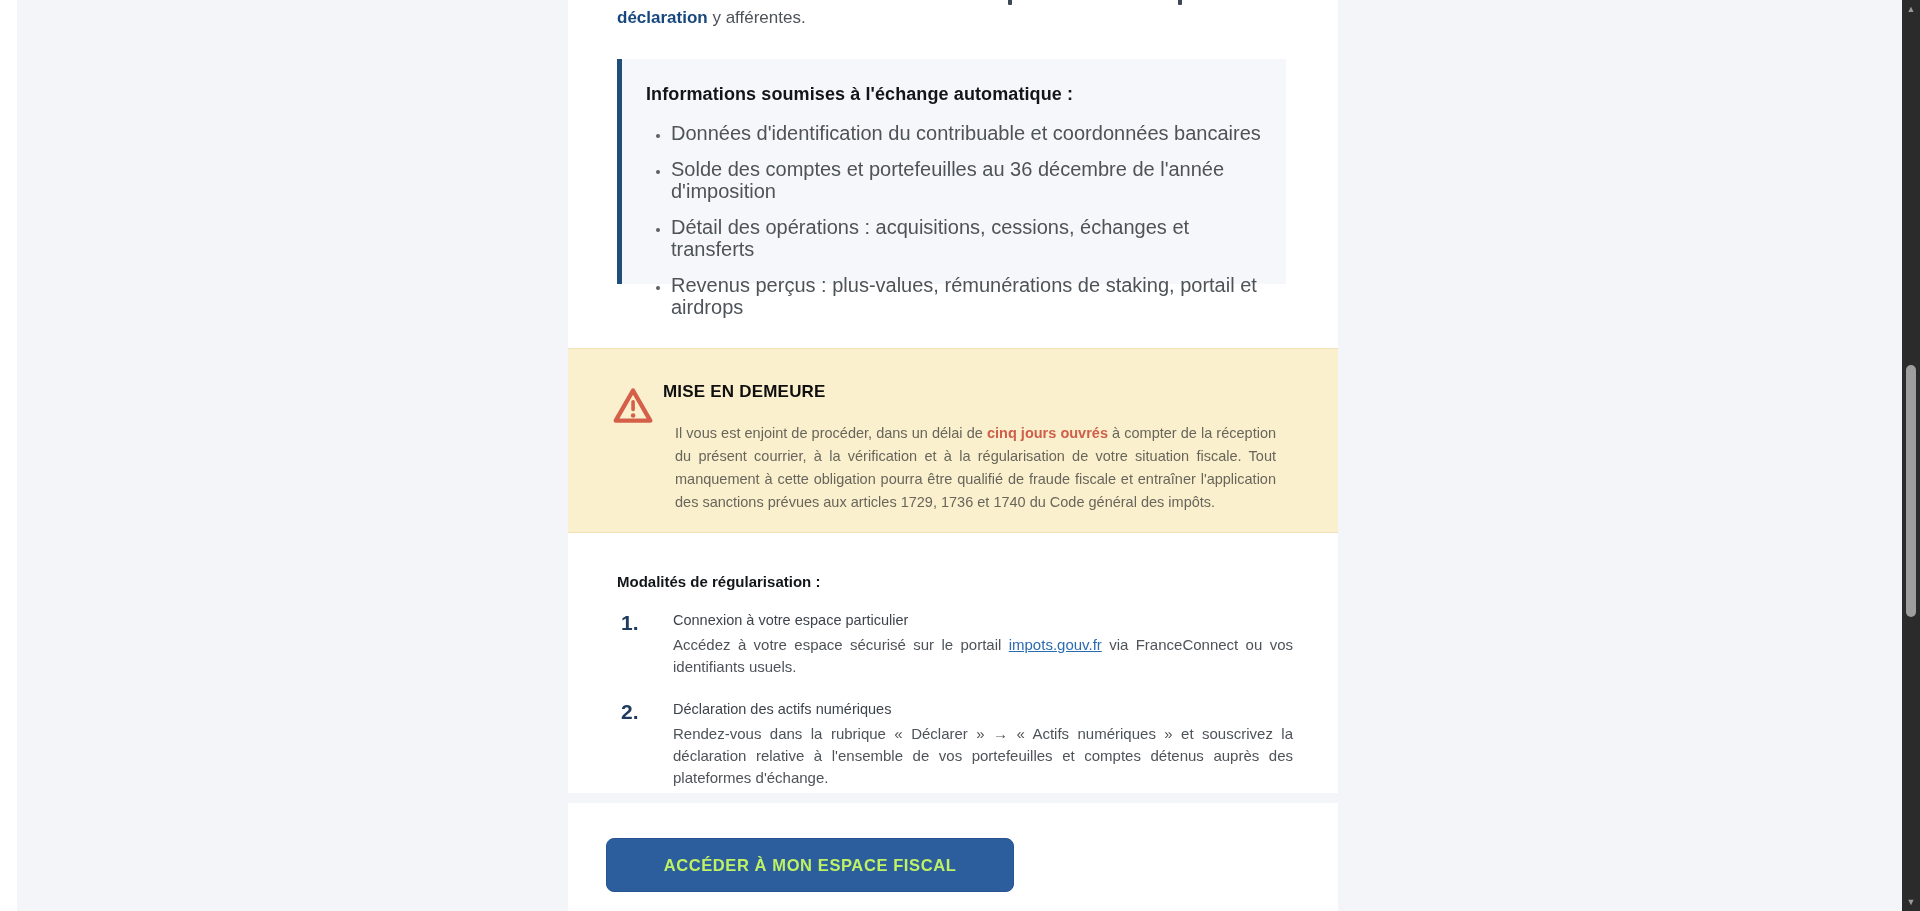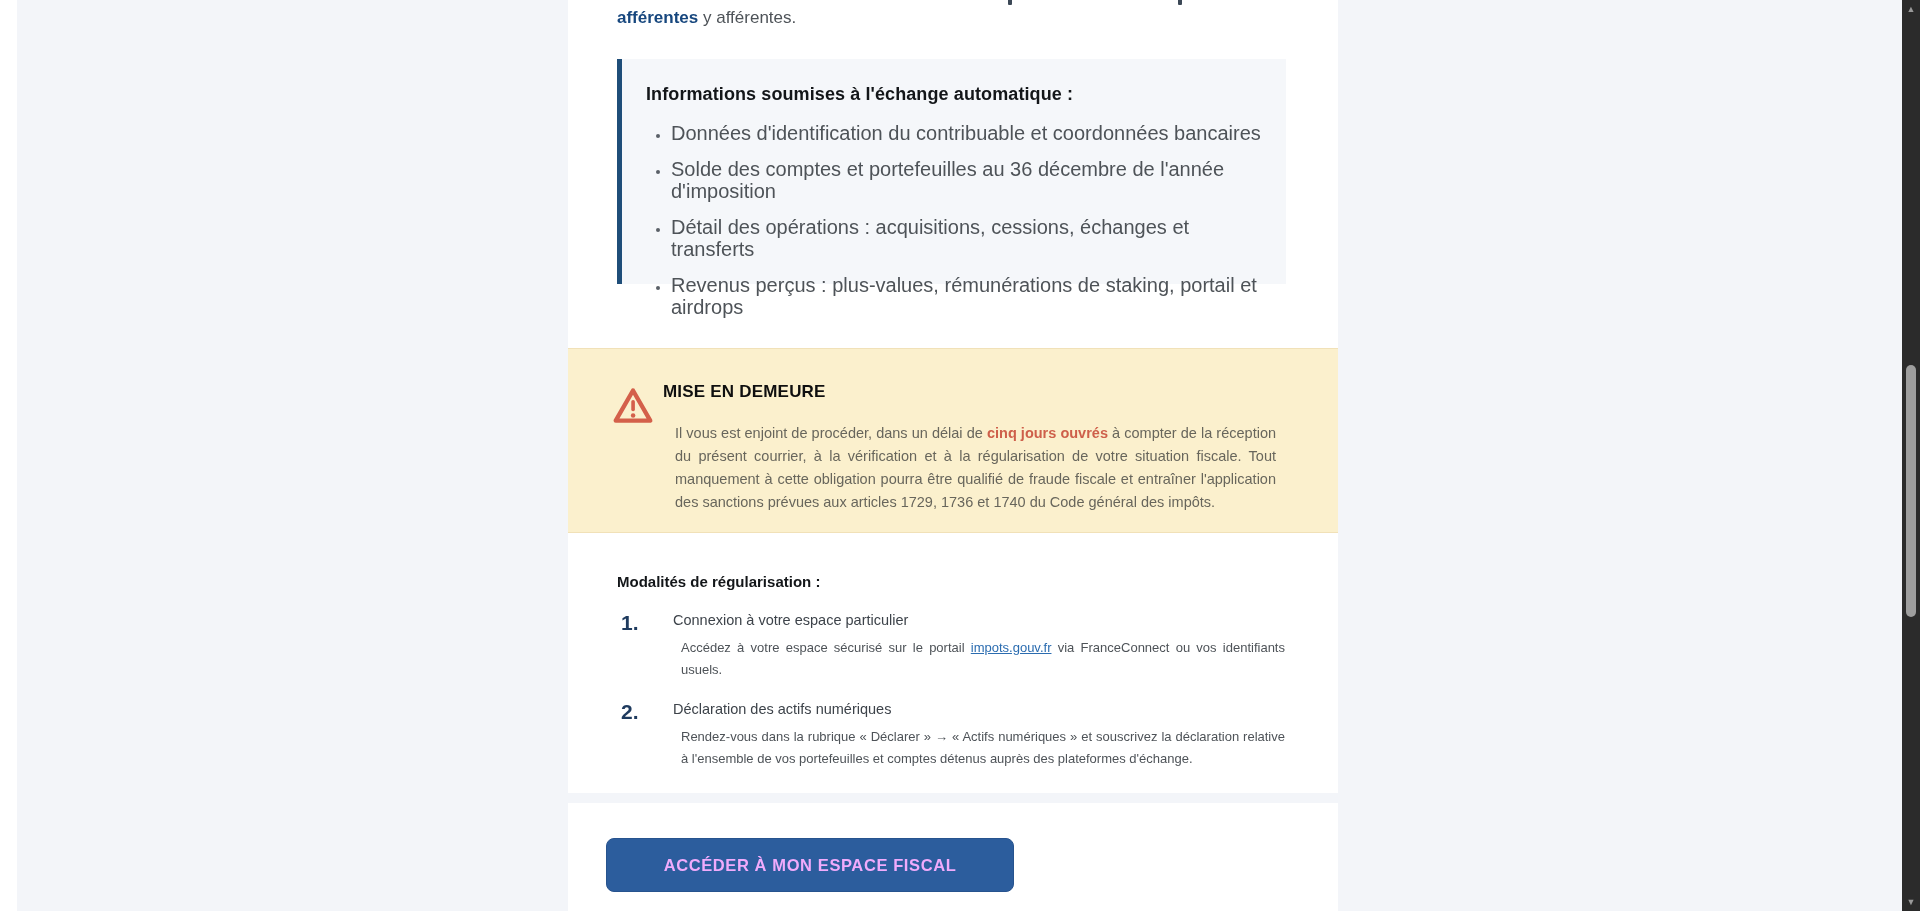--- a/index.html
+++ b/index.html
@@ -77,34 +77,34 @@
   .step.s2 { top: 700px; }
   .step-num {
     width: 52px; flex: 0 0 52px;
     font-size: 21px; font-weight: bold; color: #1e3a5e; line-height: 24px;
   }
   .step-content { flex: 1; }
   .step-title {
     margin: 0 0 5px 0; font-size: 14.5px; font-weight: normal; color: #3d434a; line-height: 18px;
   }
   .step-body {
-    margin: 8px; font-size: 13px; color: #4e5358; line-height: 22px; text-align: justify;
+    margin: 0; font-size: 15px; color: #4e5358; line-height: 22px; text-align: justify;
   }
   .step-body a { color: #2b6cb0; text-decoration: underline; }
 
   
   .section-gap {
     position: absolute; top: 793px; left: 0; right: 0; height: 10px;
     background: #f3f5f9;
   }
 
   .cta-button {
     position: absolute; top: 838px; left: 38px; width: 408px; height: 54px;
     background: #2c5d9d; border: 1px solid #27538e; border-radius: 8px;
-    color: #f0abfc; font-family: inherit; font-size: 16.5px; font-weight: bold;
+    color: #bef264; font-family: inherit; font-size: 16.5px; font-weight: bold;
     letter-spacing: 0.6px; cursor: pointer;
   }
 
   
   .scrollbar {
     position: absolute; top: 0; right: 0; width: 18px; height: 911px;
     background: #2b2b2b;
   }
   .scroll-arrow {
     position: absolute; left: 0; width: 18px; text-align: center;
@@ -120,21 +120,21 @@
 </head>
 <body>
 
 <div class="email-bg"></div>
 
 <div class="email-card">
 
   <div class="desc-frag f1"></div>
   <div class="desc-frag f2"></div>
 
-  <p class="intro-line"><a href="#">afférentes</a><span> y afférentes.</span></p>
+  <p class="intro-line"><a href="#">déclaration</a><span> y afférentes.</span></p>
 
   <div class="info-box">
     <h3>Informations soumises à l'échange automatique :</h3>
     <ul>
       <li>Données d'identification du contribuable et coordonnées bancaires</li>
       <li>Solde des comptes et portefeuilles au 36 décembre de l'année d'imposition</li>
       <li>Détail des opérations : acquisitions, cessions, échanges et transferts</li>
       <li>Revenus perçus : plus-values, rémunérations de staking, portail et airdrops</li>
     </ul>
   </div>

